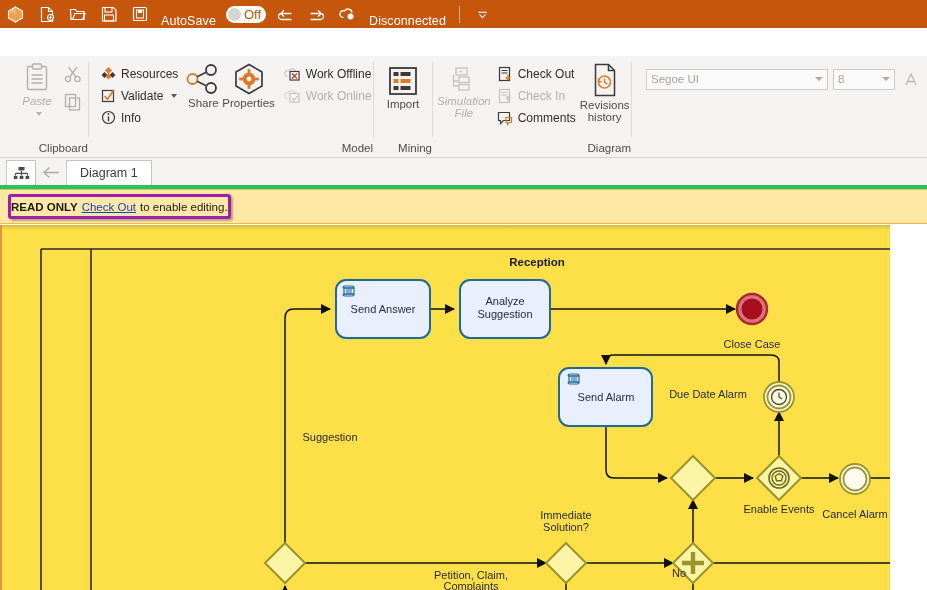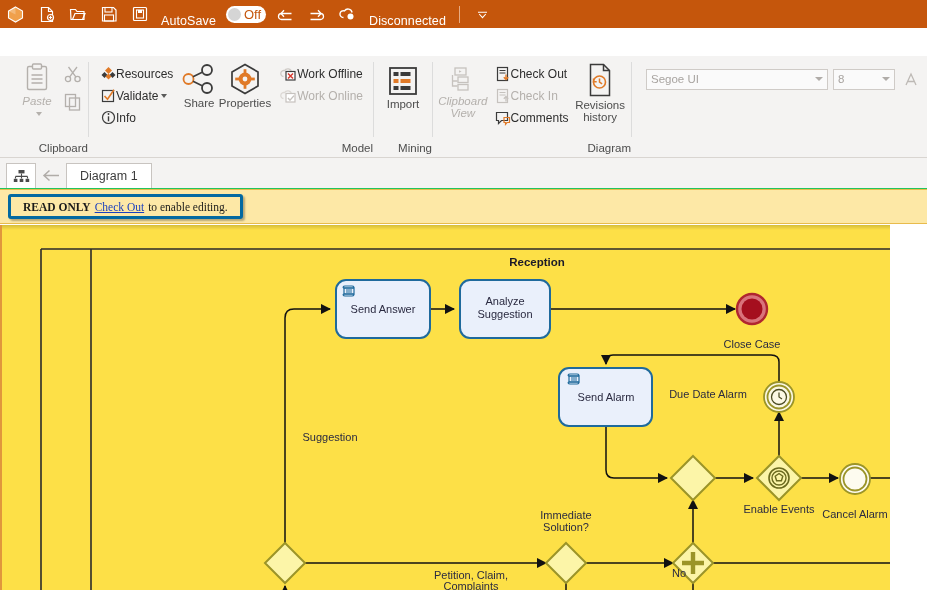--- a/index.html
+++ b/index.html
@@ -73,21 +73,21 @@
 
   .bigbtn {
     width: 54px; display: flex; flex-direction: column; align-items: center;
     font-size: 11.5px; color: #4d4d4d; cursor: default; padding-top: 2px;
   }
   .bigbtn .lbl { margin-top: 2px; text-align: center; line-height: 12px; }
   .bigbtn.disabled { color: #b4b0ac; font-style: italic; }
 
   .smallcol { display: flex; flex-direction: column; gap: 3px; padding-top: 3px; }
   .smallbtn {
-    display: flex; align-items: center; height: 19px;
+    display: flex; align-items: center; gap: 5px; height: 19px;
     font-size: 12px; color: #2e2e2e; padding: 0 4px; white-space: nowrap;
   }
   .smallbtn.disabled { color: #b4b0ac; }
   .caret { width: 0; height: 0; border-left: 3.5px solid transparent;
            border-right: 3.5px solid transparent; border-top: 4px solid #5a5a5a;
            margin-left: 3px; }
   .caret.dim { border-top-color: #b4b0ac; }
 
   
   .fmt-row1 { display: flex; align-items: center; gap: 5px; padding-top: 4px; }
@@ -101,21 +101,21 @@
                border-right: 4px solid transparent; border-top: 4px solid #b0aca8; }
   .fmt-row2 { display: flex; align-items: center; gap: 2px; padding-top: 4px; }
   .fbtn {
     width: 22px; height: 22px; display: flex; align-items: center;
     justify-content: center; color: #bdb9b5; font-size: 14px;
   }
 
   
   .docstrip {
     position: absolute; left: 0; top: 158px; width: 927px; height: 31px;
-    background: #f4f3f2; border-bottom: 1px solid #22c55e;
+    background: #f4f3f2; border-bottom: 4px solid #22c55e;
     display: flex; align-items: flex-end;
   }
   .strip-icon {
     width: 30px; height: 25px; margin-left: 6px; background: #ffffff;
     border: 1px solid #c8c4c0; border-bottom: none;
     display: flex; align-items: center; justify-content: center;
   }
   .strip-back {
     width: 30px; height: 25px; display: flex; align-items: center;
     justify-content: center; color: #b0aca8; font-size: 17px;
@@ -128,25 +128,24 @@
 
   
   .ro-banner {
     position: absolute; left: 0; top: 189px; width: 927px; height: 35px;
     background: #fde8a6; border-top: 1px solid #e8bb4c;
     border-bottom: 1px solid #e8bb4c;
   }
   .ro-box {
     position: absolute; left: 8px; top: 194px;
     height: 25px; background: #fde8a6;
-    border: 3px solid #0369a1; border-radius: 3px;
-    display: flex; align-items: center; padding: 0 12px;
+    border: 3px solid #a21caf; border-radius: 3px;
+    display: flex; align-items: center; padding: 0 0;
     font-size: 11.5px; color: #1a1a1a; white-space: nowrap;
     box-shadow: 2px 2px 2px rgba(0,0,0,.28);
-    font-family: Liberation Serif, serif;
   }
   .ro-strong { font-weight: bold; }
   .ro-link {
     color: #1a3fbf; text-decoration: underline; margin: 0 4px; cursor: pointer;
   }
 
   
   .canvas {
     position: absolute; left: 0; top: 225px; width: 890px; height: 365px;
     background: #fde047; overflow: hidden;
@@ -365,21 +364,21 @@
     <div class="rgroup" style="width:198px">
       <div class="gbody" style="padding-left:4px">
         <div class="bigbtn disabled" style="width:56px;padding-top:6px">
           <svg width="34" height="26" viewBox="0 0 34 26">
               <rect x="9" y="1" width="11" height="7" fill="none" stroke="#c6c2be" stroke-width="1.3"></rect>
               <path d="M13 3.2l2.6 1.3-2.6 1.3z" fill="#c6c2be"></path>
               <path d="M6.5 8v11h5M6.5 14h5" fill="none" stroke="#c6c2be" stroke-width="1.3"></path>
               <rect x="12" y="10" width="10" height="5.5" fill="none" stroke="#c6c2be" stroke-width="1.3"></rect>
               <rect x="12" y="17.5" width="10" height="5.5" fill="none" stroke="#c6c2be" stroke-width="1.3"></rect>
             </svg>
-          <div class="lbl">Clipboard View</div>
+          <div class="lbl">Simulation File</div>
         </div>
         <div class="smallcol" style="width:92px;margin-left:2px">
           <div class="smallbtn">
             <svg width="16" height="16" viewBox="0 0 16 16">
                 <rect x="2.5" y="1.5" width="10" height="13" fill="none" stroke="#3b3b3b" stroke-width="1.2"></rect>
                 <path d="M4.5 4.5h6M4.5 7h6" stroke="#3b3b3b" stroke-width="1"></path>
                 <path d="M11 8.5v5M8.8 11.3L11 13.6 13.2 11.3" fill="none" stroke="#e07a28" stroke-width="1.4"></path>
               </svg>
             <span>Check Out</span>
           </div>

